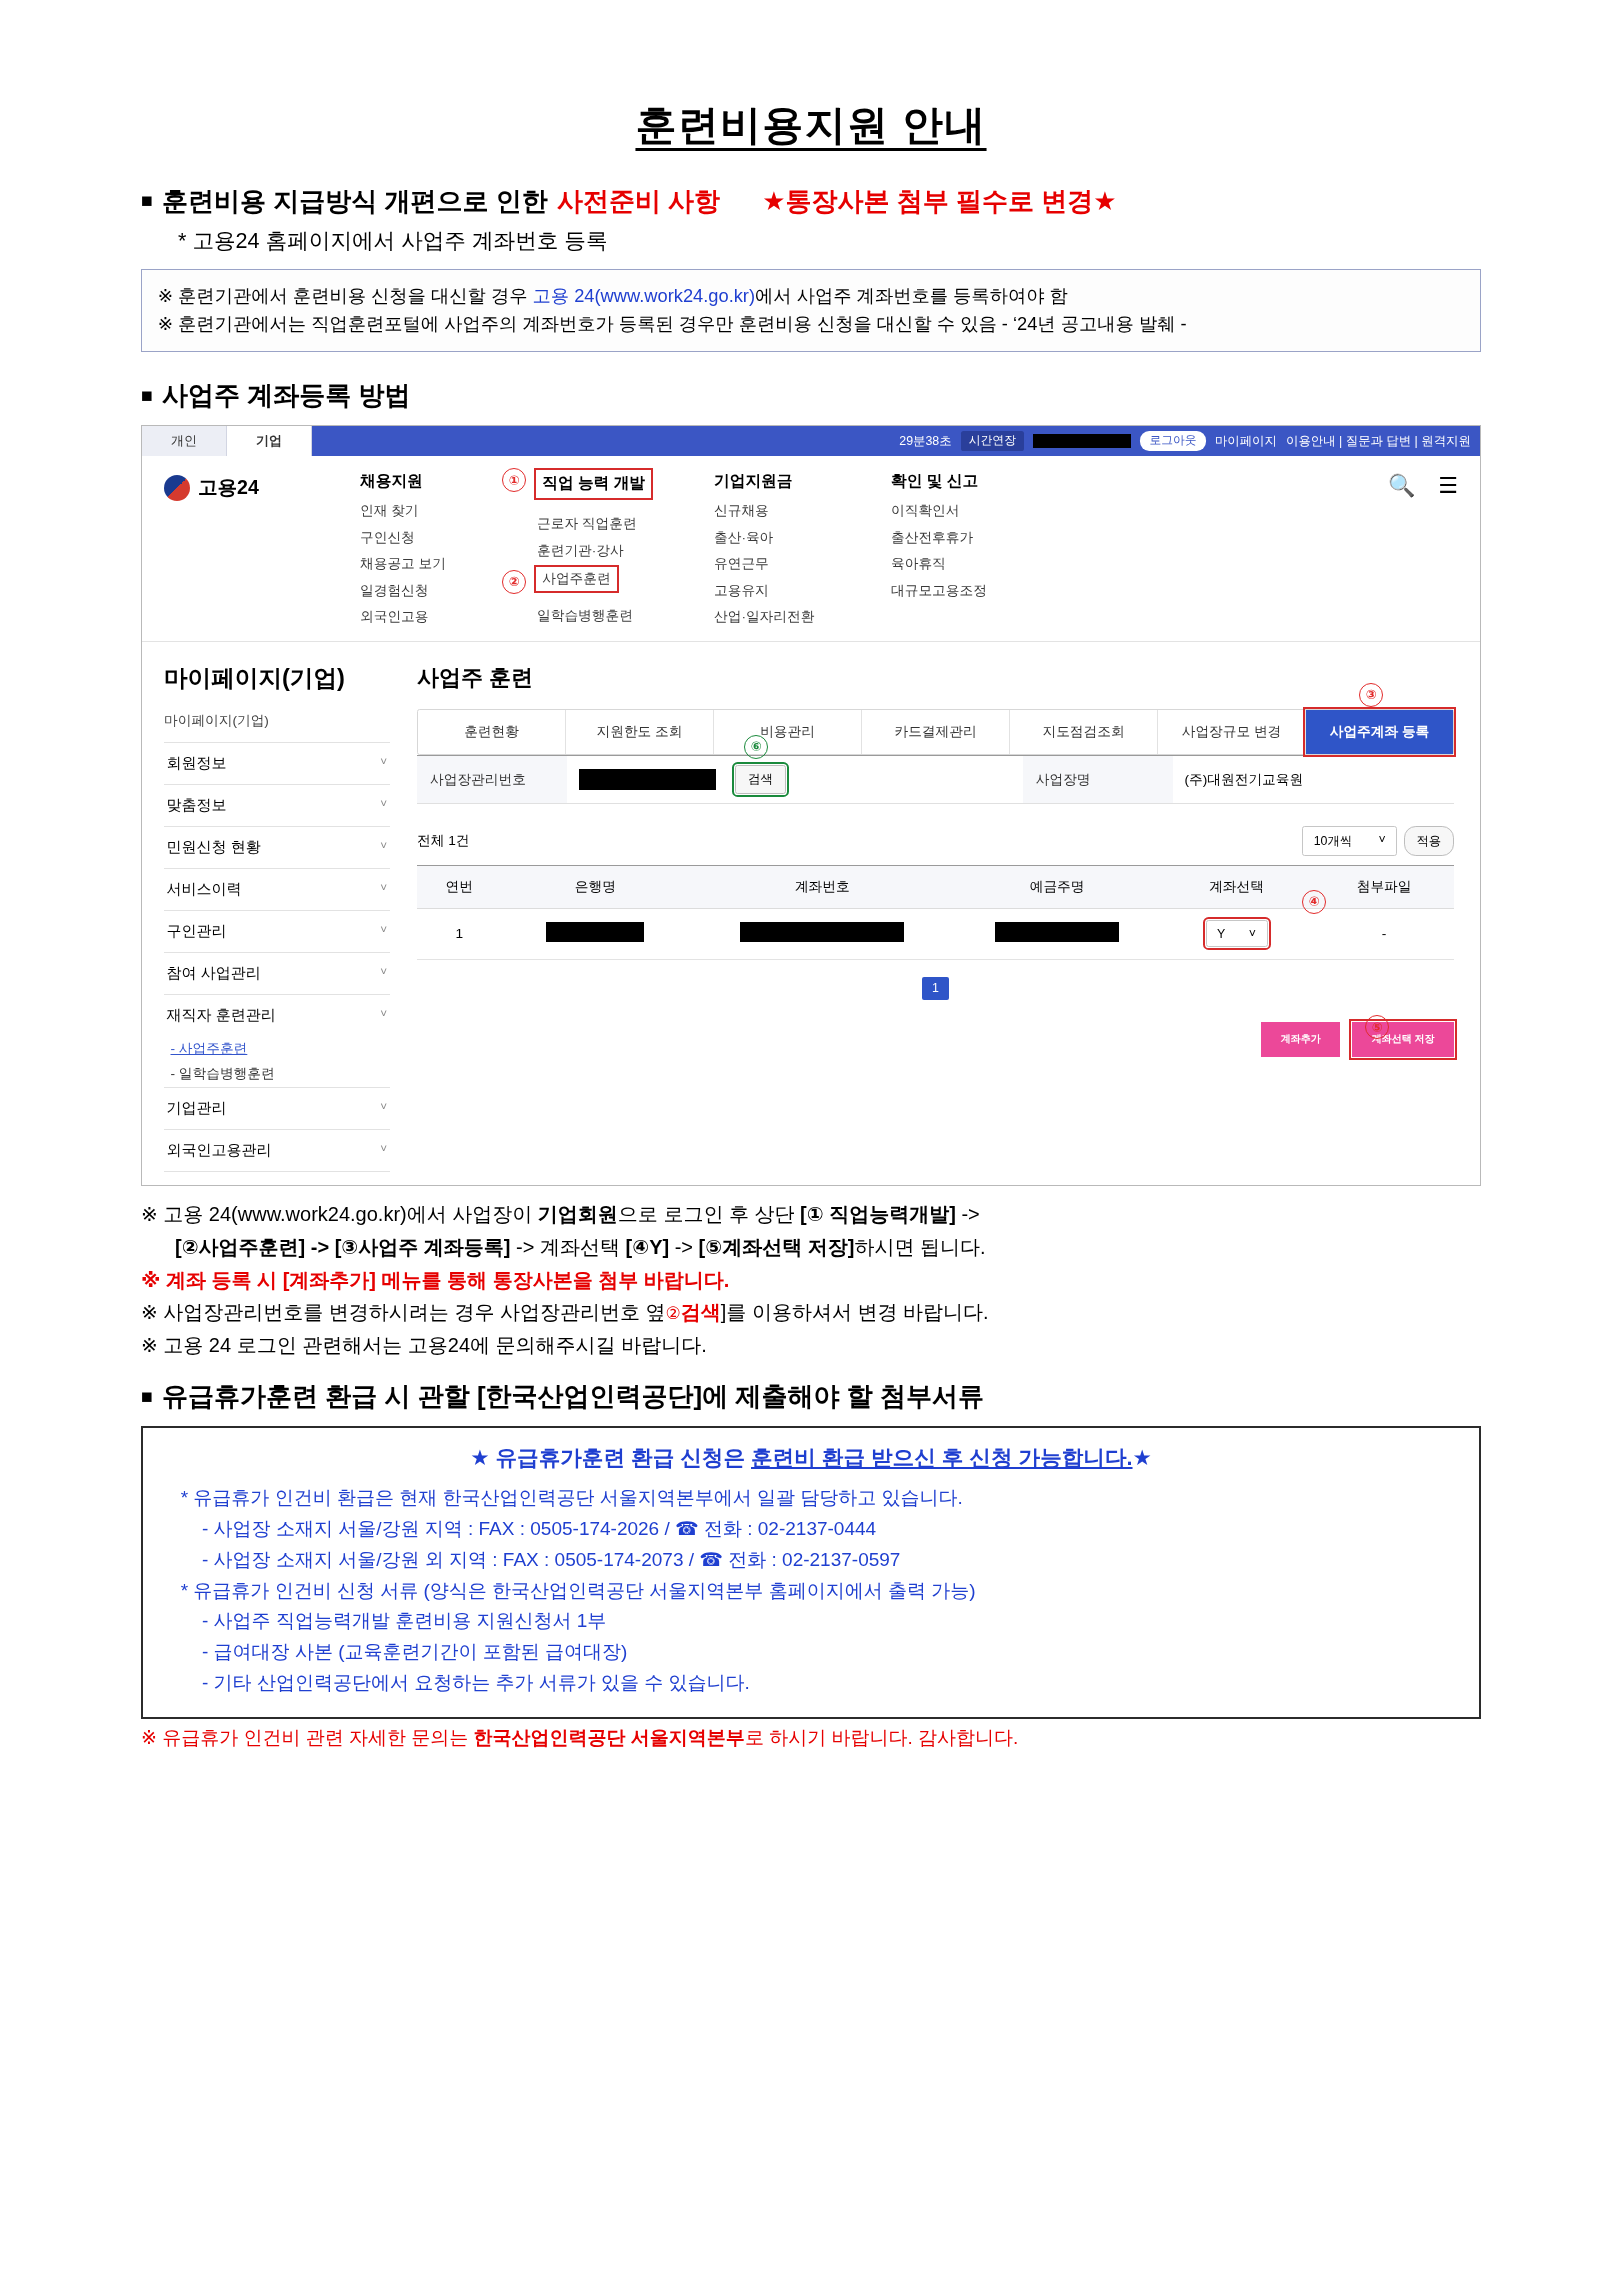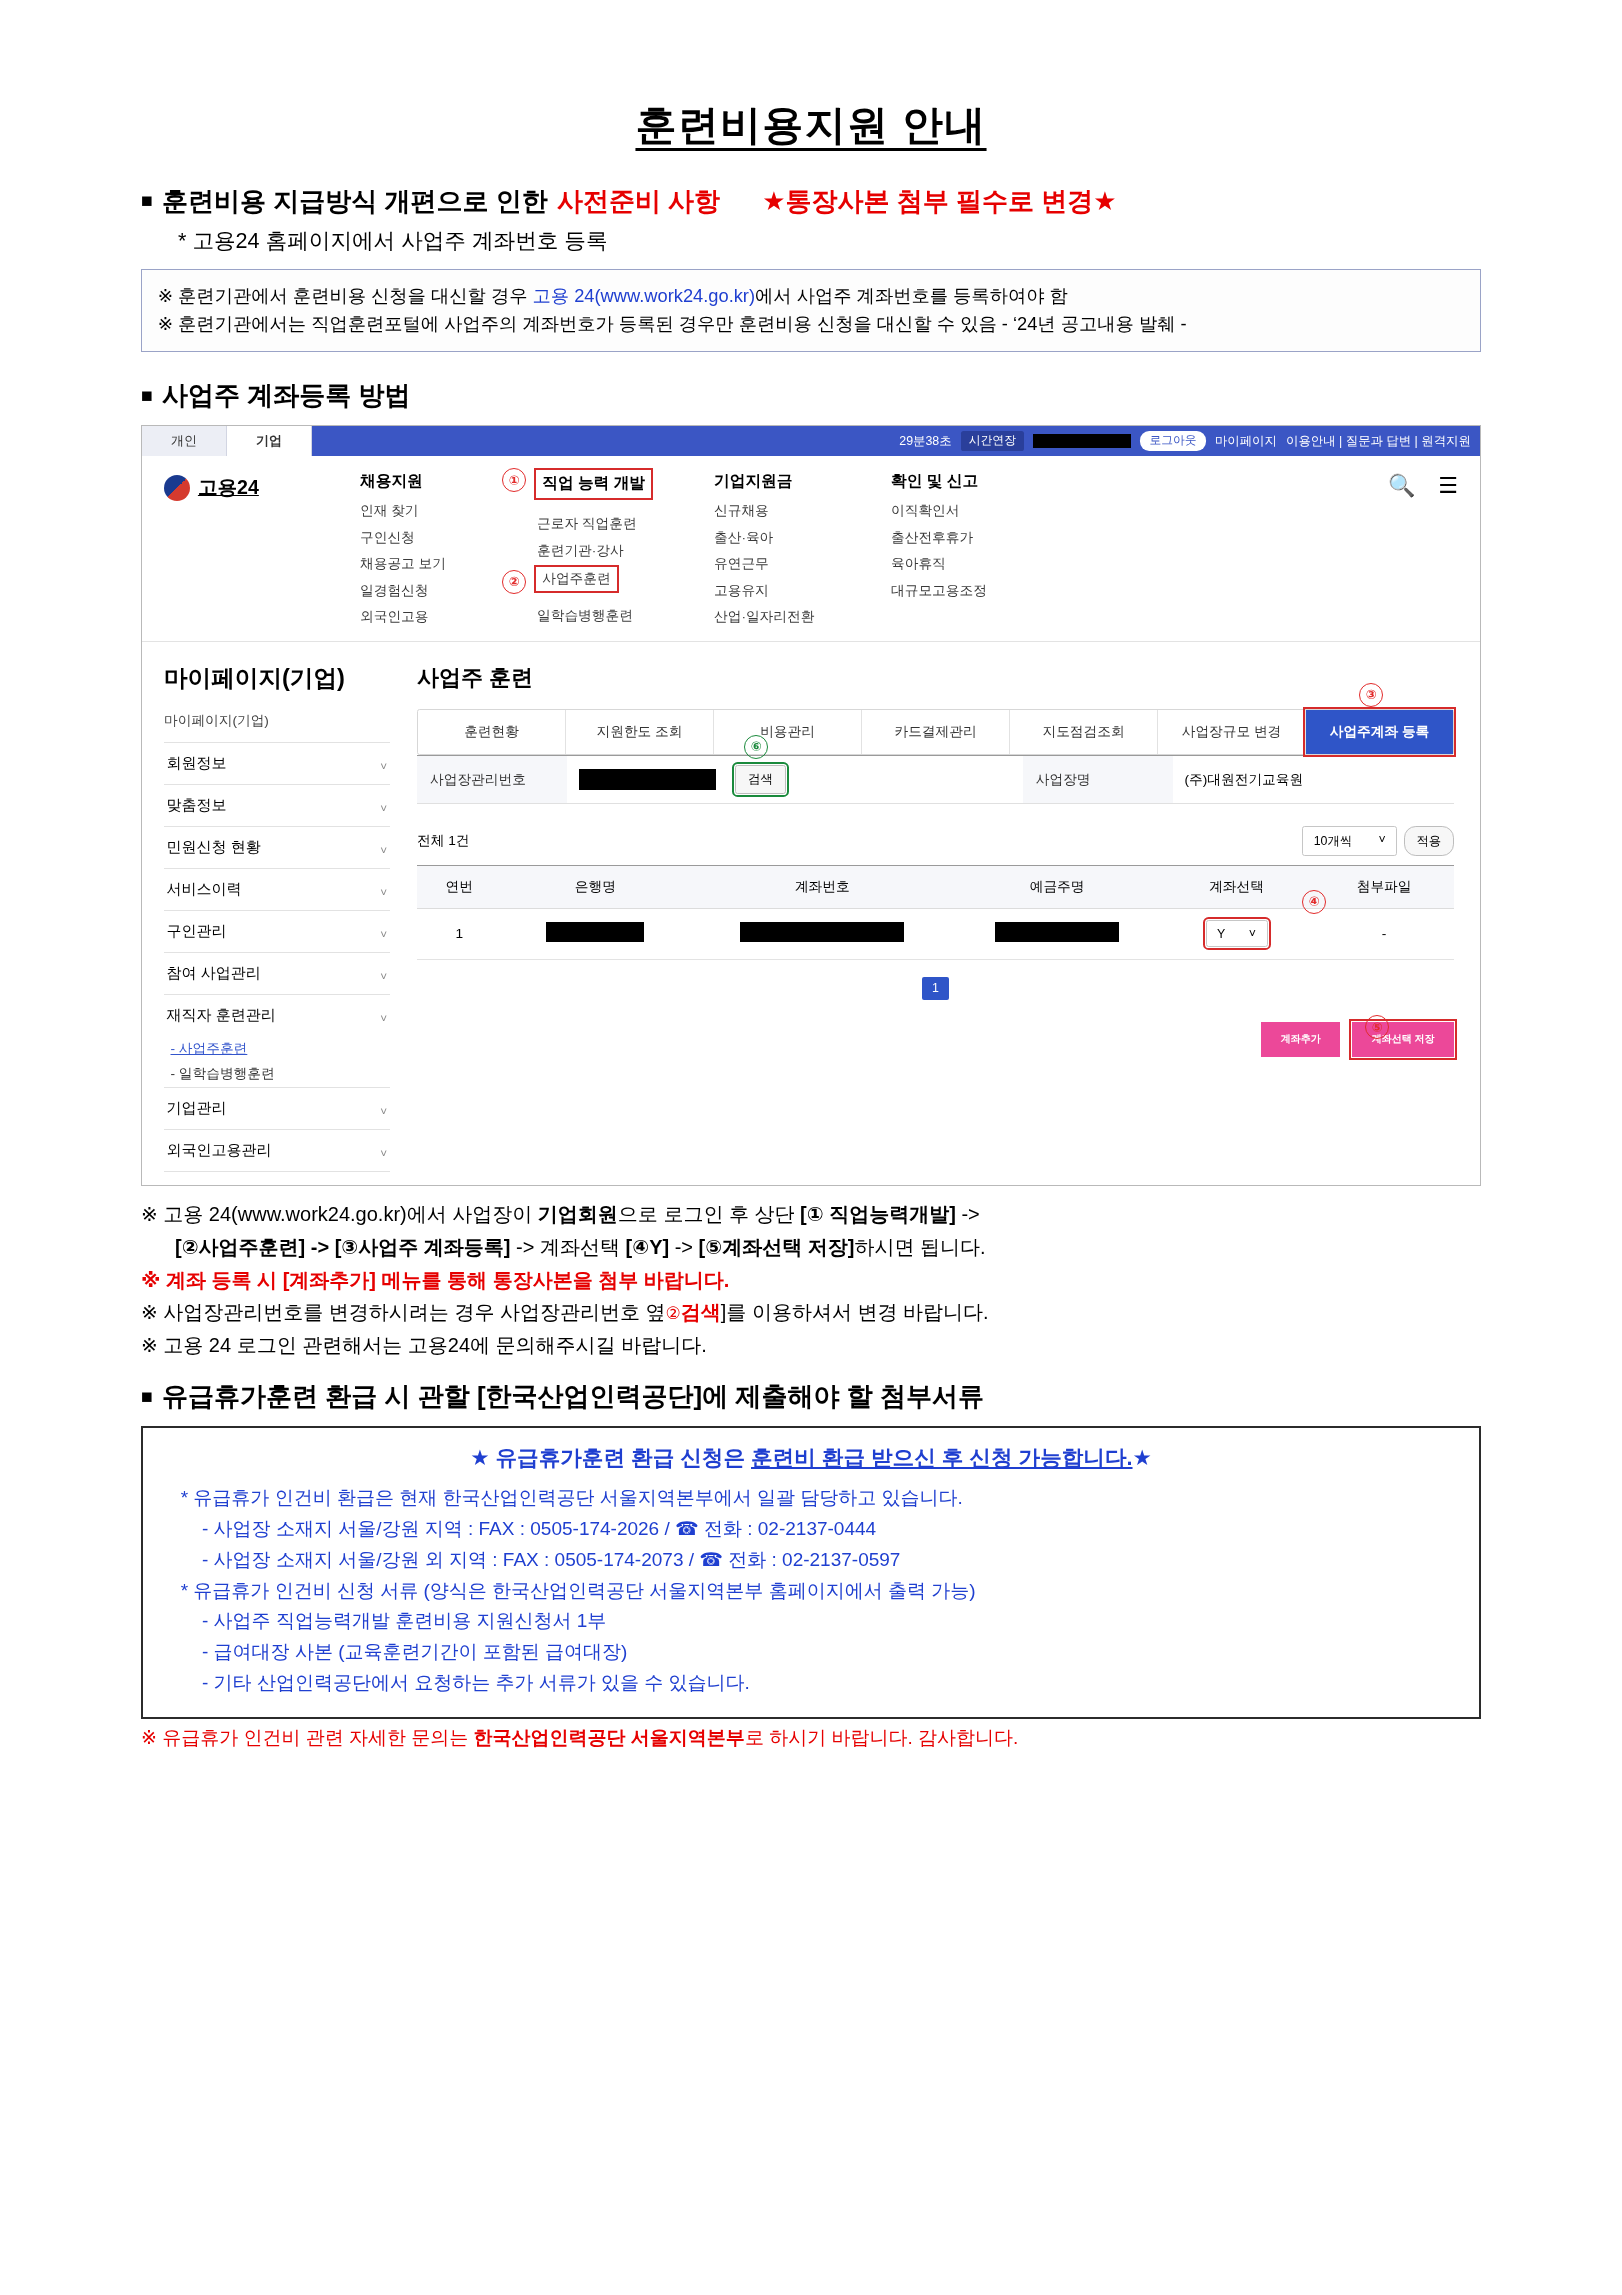--- a/index.html
+++ b/index.html
@@ -138,21 +138,20 @@
     position: relative;
   }
   .brand {
     display: flex;
     align-items: center;
     gap: 7.9px;
     font-size: 19.6px;
     font-weight: bold;
     width: 196px;
     padding-top: 3.9px;
-    text-decoration: underline;
   }
   .brand-mark {
     width: 26px; height: 26px;
     border-radius: 50%;
     background: linear-gradient(135deg,#1a3a8f 50%,#d53a2e 50%);
   }
   .menus { display: flex; gap: 46px; }
   .menu-col { min-width: 131px; }
   .menu-title { font-size: 15.7px; font-weight: bold; margin-bottom: 10.5px; }
   .menu-item { font-size: 13.7px; color: #3a3a3a; margin-bottom: 8.5px; position: relative; }
@@ -171,21 +170,21 @@
     box-sizing: border-box;
   }
   .side-title { font-size: 23.6px; font-weight: bold; margin-bottom: 18.3px; }
   .side-sub { font-size: 13.7px; color: #444; margin-bottom: 11.8px; }
   .side-item {
     font-size: 15px;
     padding: 11px 2.6px;
     border-top: 0.7px solid #e2e2e2;
     display: flex;
     justify-content: space-between;
-    align-items: flex-end;
+    align-items: flex-start;
   }
   .side-item:last-child { border-bottom: 0.7px solid #e2e2e2; }
   .side-sublink { font-size: 13.7px; padding: 3.9px 2.6px 3.9px 6.5px; color: #3355cc; }
   .side-sublink.plain { color: #333; }
   .chev { color: #888; font-size: 11.8px; }
 
   .content {
     flex: 1;
     padding: 17px 26px 19.6px 13px;
     box-sizing: border-box;

